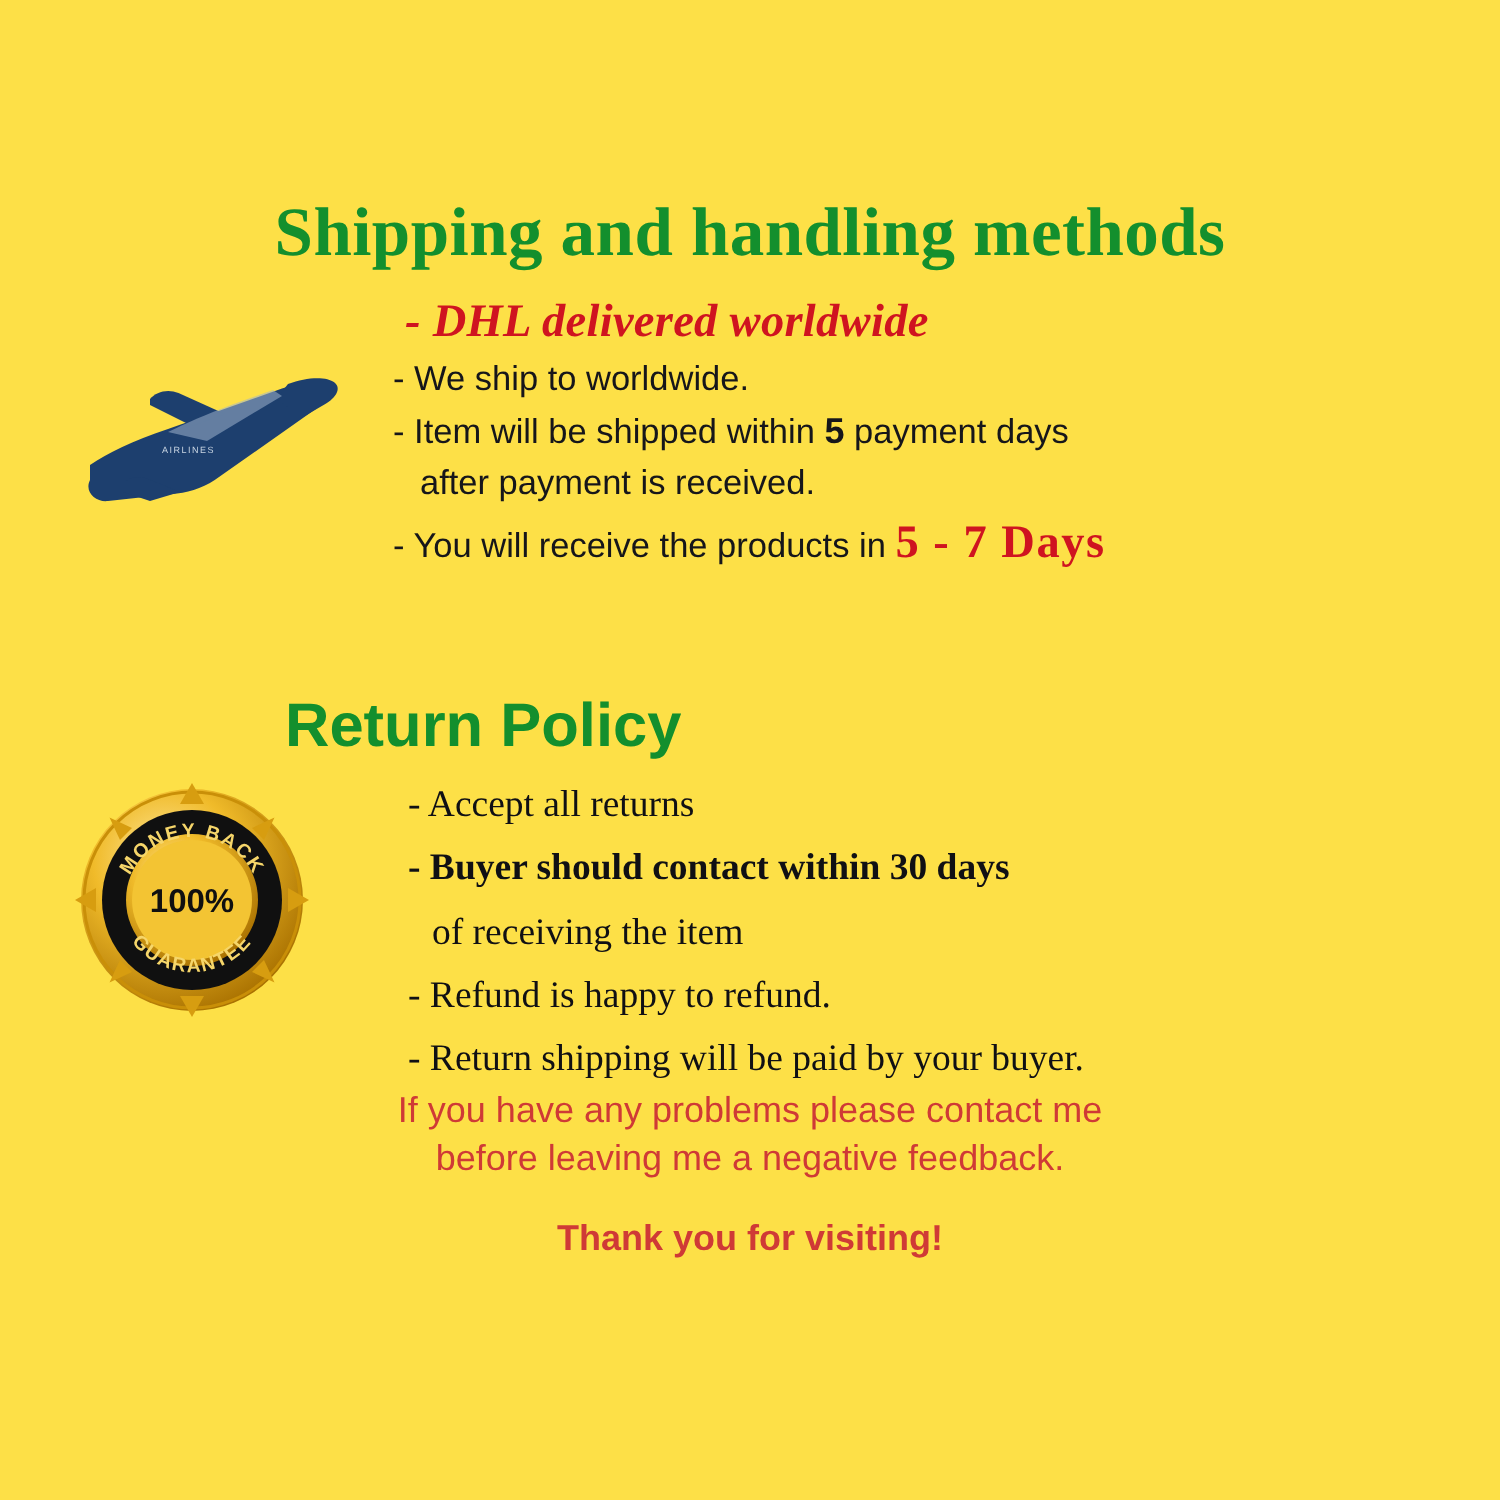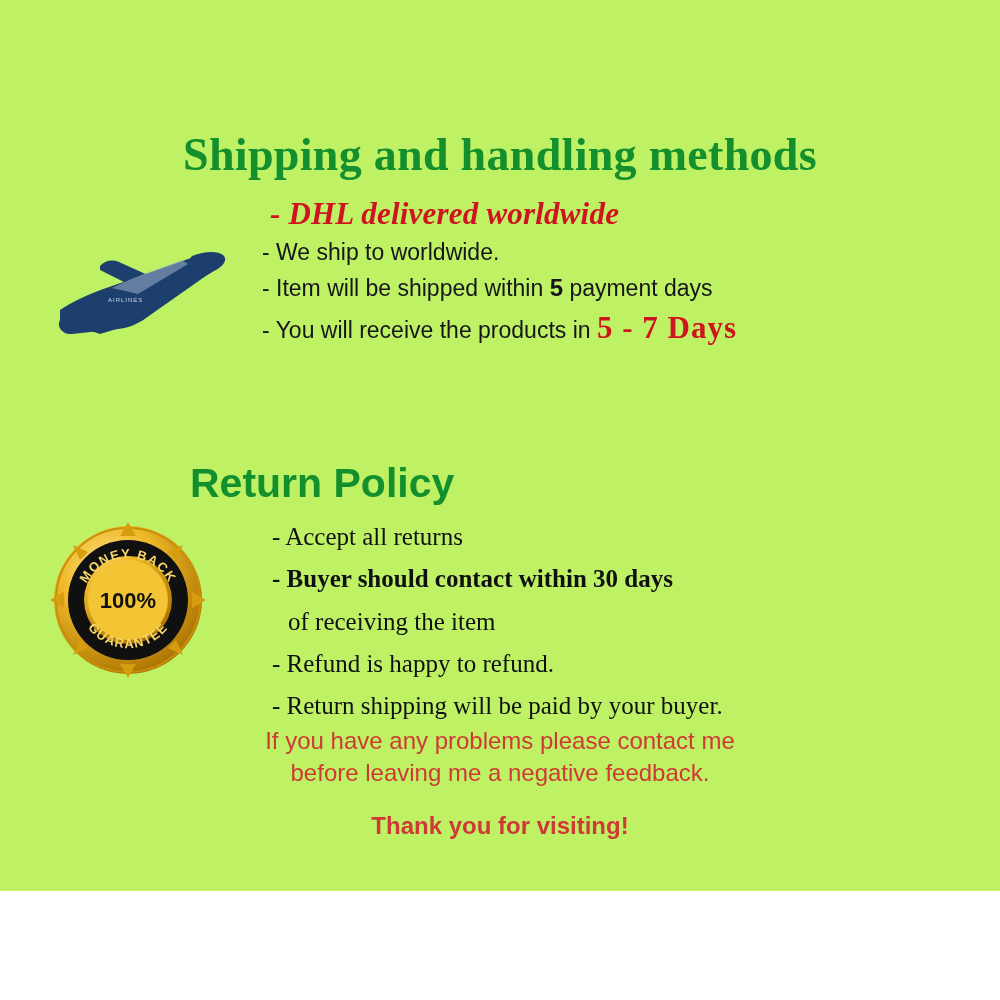--- a/index.html
+++ b/index.html
@@ -11,22 +11,22 @@
     width: 1000px;
     height: 1000px;
     overflow: hidden;
     font-family: "Liberation Sans", sans-serif;
     color: #000;
     position: relative;
   }
   .page {
     position: relative;
     width: 1000px;
-    height: 891px;
-    background: #bef264;
+    height: 1000px;
+    background: #fde047;
   }
 
   
   .shipping-title {
     position: absolute;
     left: 0;
     top: 128px;
     width: 1000px;
     text-align: center;
     font-family: "Liberation Serif", serif;
@@ -175,20 +175,21 @@
     <div class="dhl-line">- DHL delivered worldwide</div>
 
     <p class="ship-line">- We ship to worldwide.</p>
 
     <p class="ship-line">
       <span>- Item will be shipped within</span>
       <span class="bold-num">5</span>
       <span>payment days</span>
     </p>
 
+    <p class="ship-line indent">after payment is received.</p>
 
     <p class="ship-line">
       <span>- You will receive the products in</span>
       <span class="days-big">5 - 7  Days</span>
     </p>
 
   </div>
 
   <div class="return-title">Return Policy</div>
 

